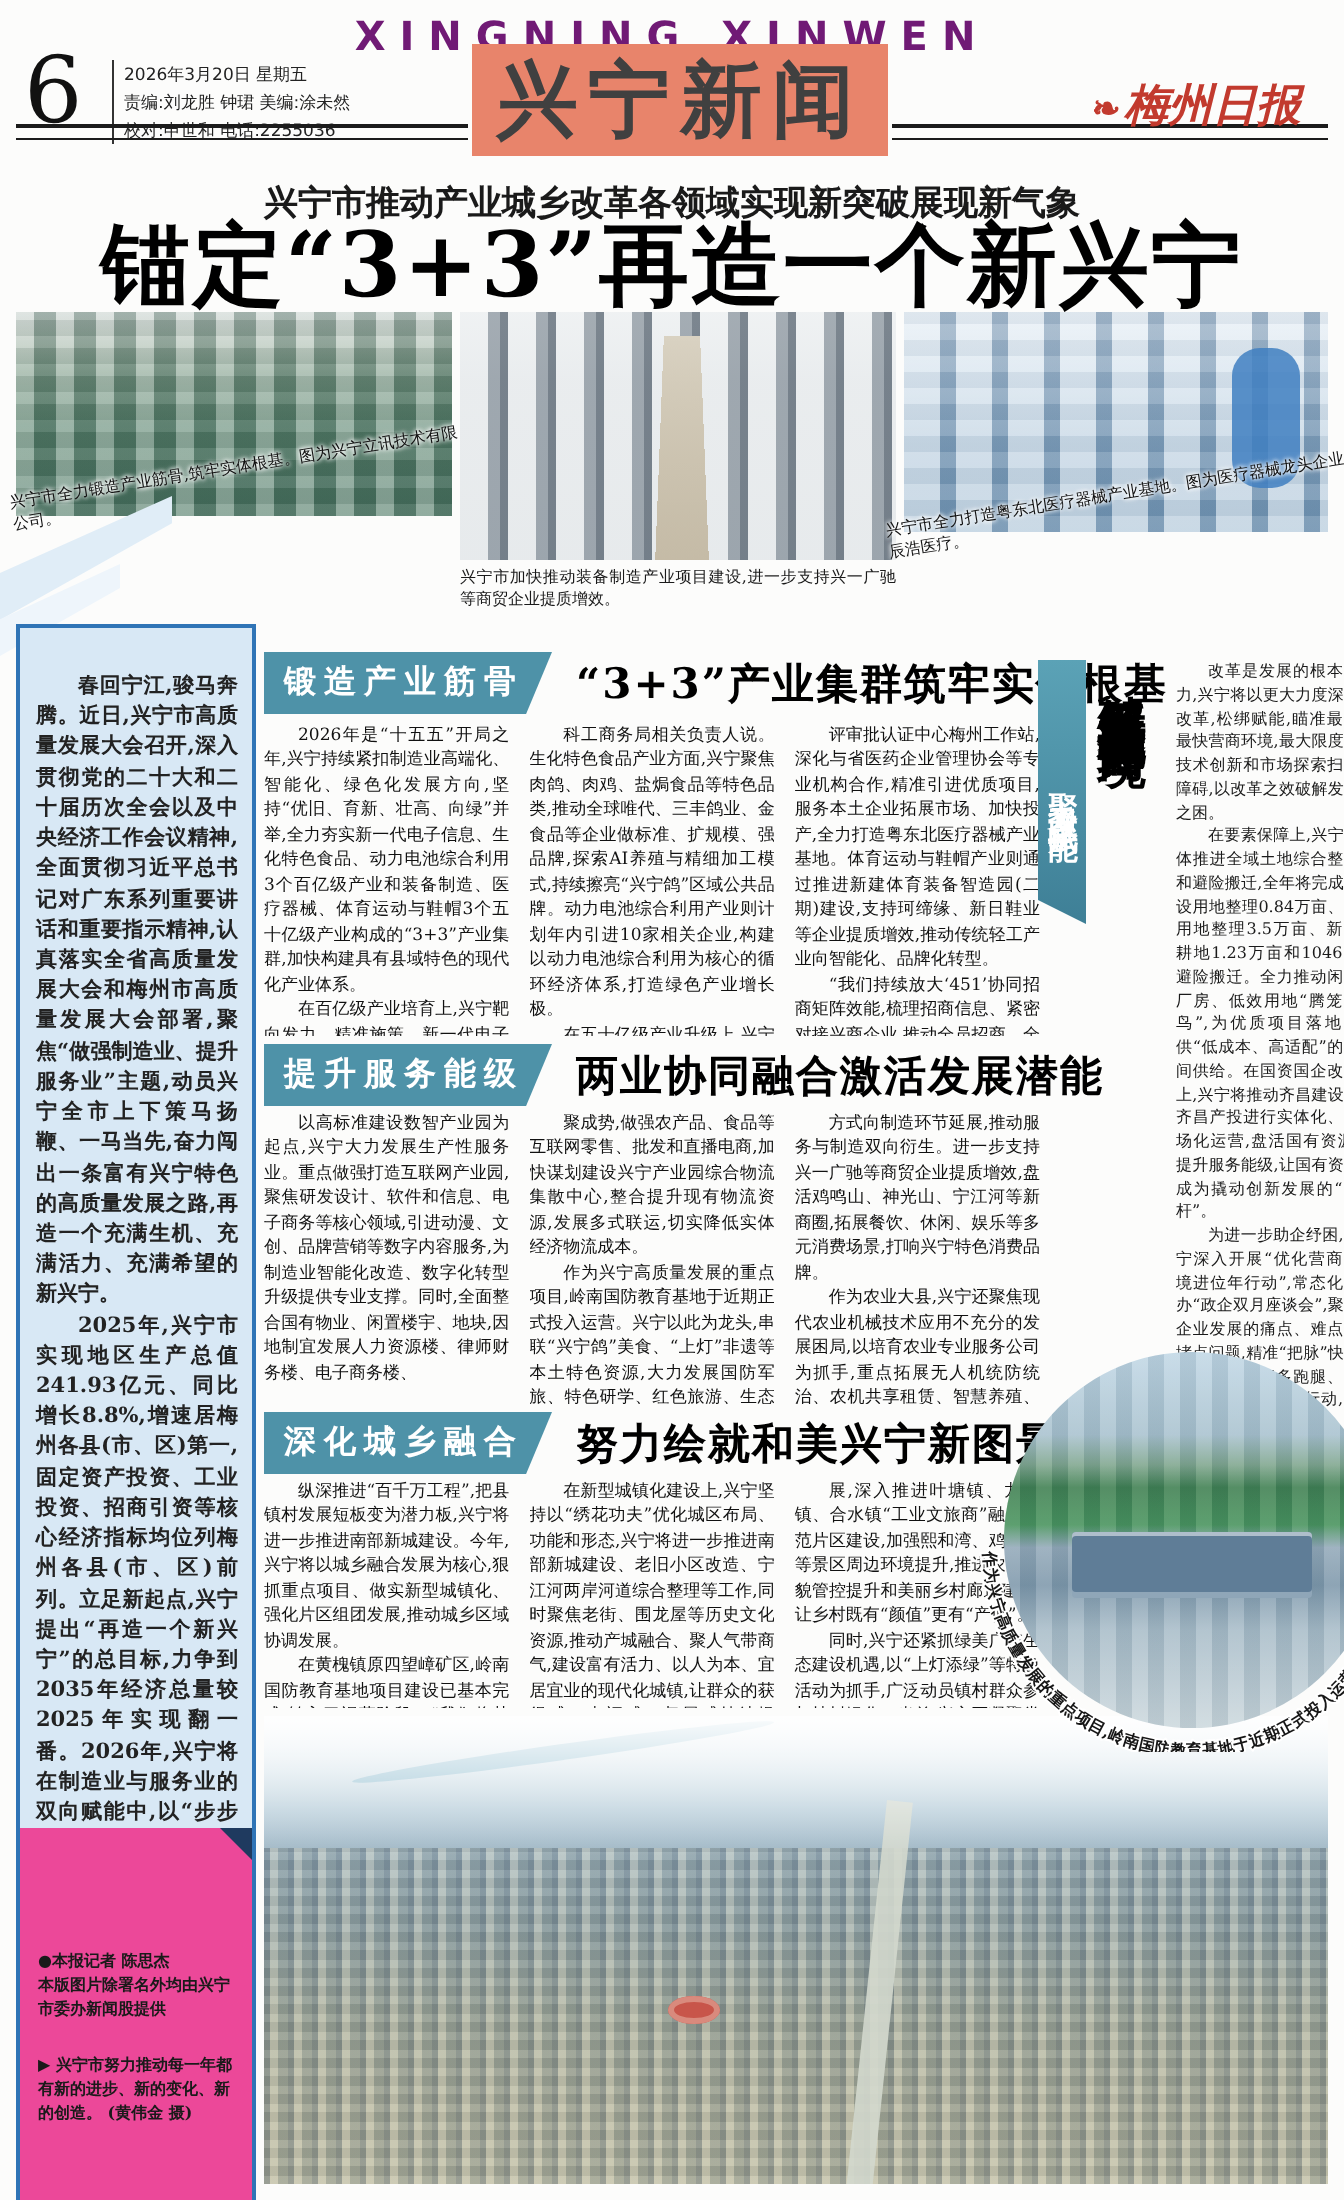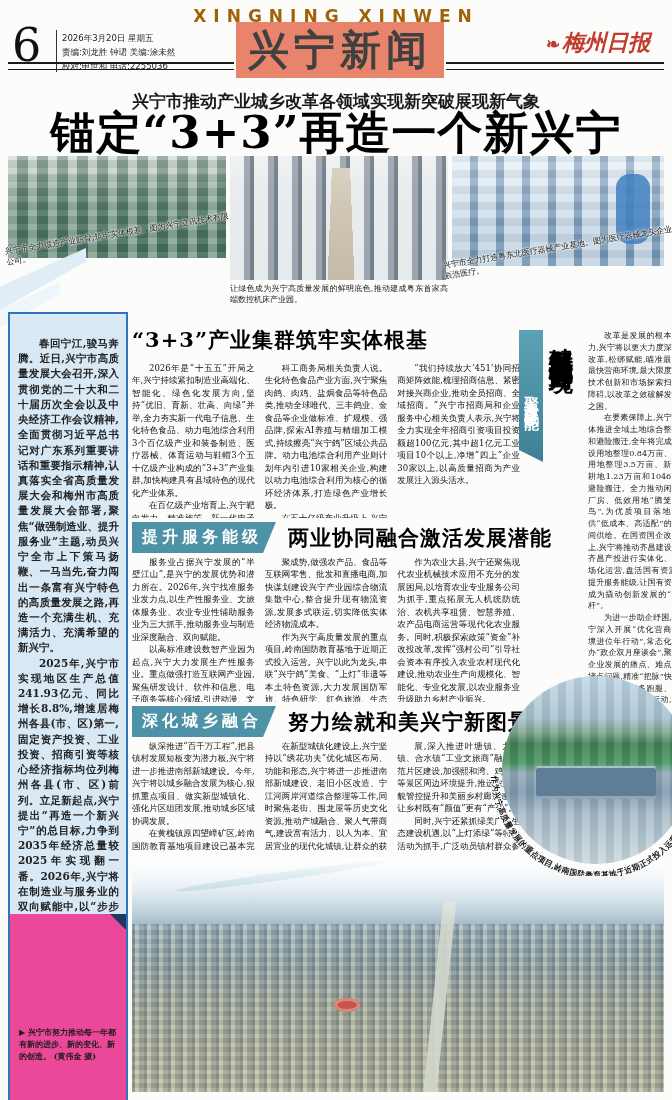--- a/index.html
+++ b/index.html
@@ -1,32 +1,32 @@
 <!DOCTYPE html>
 <html><head>
 <meta charset="utf-8">
 <style>
   html,body{margin:0;padding:0;}
   body{width:672px;height:1100px;position:relative;overflow:hidden;background:#fcfcfb;
        font-family:"DejaVu Sans","Liberation Sans",sans-serif;color:#1a1a1a;}
   .abs{position:absolute;}
   
-  .pinyin{left:0;top:6px;width:672px;text-align:center;font-size:17px;font-weight:bold;
-          letter-spacing:7px;color:#a16207;}
+  .pinyin{left:0;top:6px;width:672px;text-align:center;font-size:20px;font-weight:bold;
+          letter-spacing:7px;color:#701a75;}
   .pageno{left:12px;top:22px;font-family:"DejaVu Serif","Liberation Serif",serif;
           font-size:46px;line-height:1;color:#111;}
   .meta-div{left:56px;top:30px;width:1px;height:42px;background:#333;}
   .meta{left:62px;top:31px;font-size:8.5px;line-height:14px;color:#222;white-space:nowrap;}
   .banner{left:236px;top:22px;width:208px;height:56px;background:#e8846b;
           display:flex;align-items:center;justify-content:center;}
   .banner span{color:#404040;font-size:41px;font-weight:bold;letter-spacing:5px;line-height:1;}
   .rule{height:5px;border-top:2px solid #1b1b1b;border-bottom:1px solid #1b1b1b;}
   .rule-l{left:8px;top:62px;width:226px;}
   .rule-r{left:446px;top:62px;width:218px;}
-  .brand{left:546px;top:28px;width:120px;color:#c23a2e;font-family:"DejaVu Serif","Liberation Serif",serif;
+  .brand{left:546px;top:38px;width:120px;color:#c23a2e;font-family:"DejaVu Serif","Liberation Serif",serif;
          font-weight:bold;font-style:italic;font-size:22px;white-space:nowrap;}
   .brand .leaf{font-style:normal;font-size:17px;margin-right:2px;}
   
   .kicker{left:0;top:90px;width:672px;text-align:center;font-size:17px;font-weight:bold;
           font-family:"DejaVu Serif","Liberation Serif",serif;}
   .bigtitle{left:0;top:103px;width:672px;text-align:center;font-size:45px;font-weight:900;
           font-family:"DejaVu Serif","Liberation Serif",serif;letter-spacing:1px;color:#000;}
   
   .ph{overflow:hidden;}
   .ph1{left:8px;top:156px;width:218px;height:102px;
@@ -138,69 +138,75 @@
     </div>
   <div class="abs ph ph2">
       <div class="tex"></div>
       <div class="aisle"></div>
     </div>
   <div class="abs ph ph3">
       <div class="tex"></div>
       <div class="person"></div>
     </div>
   <div class="abs angcap cap1">兴宁市全力锻造产业筋骨,筑牢实体根基。图为兴宁立讯技术有限公司。</div>
-  <div class="abs cap2">让绿色成为兴宁高质量发展的鲜明底色,推动建成粤东首家高端数控机床产业园。</div>
+  <div class="abs cap2">兴宁市加快推动装备制造产业项目建设,进一步支持兴一广驰等商贸企业提质增效。</div>
   <div class="abs angcap cap3">兴宁市全力打造粤东北医疗器械产业基地。图为医疗器械龙头企业辰浩医疗。</div>
 
   <div class="abs decorA"></div>
   <div class="abs decorB"></div>
 
   <div class="abs panel">
     <div class="panel-blue">
       <div class="intro">
           <p>春回宁江,骏马奔腾。近日,兴宁市高质量发展大会召开,深入贯彻党的二十大和二十届历次全会以及中央经济工作会议精神,全面贯彻习近平总书记对广东系列重要讲话和重要指示精神,认真落实全省高质量发展大会和梅州市高质量发展大会部署,聚焦“做强制造业、提升服务业”主题,动员兴宁全市上下策马扬鞭、一马当先,奋力闯出一条富有兴宁特色的高质量发展之路,再造一个充满生机、充满活力、充满希望的新兴宁。</p>
           <p>2025年,兴宁市实现地区生产总值241.93亿元、同比增长8.8%,增速居梅州各县(市、区)第一,固定资产投资、工业投资、招商引资等核心经济指标均位列梅州各县(市、区)前列。立足新起点,兴宁提出“再造一个新兴宁”的总目标,力争到2035年经济总量较2025年实现翻一番。2026年,兴宁将在制造业与服务业的双向赋能中,以“步步为营、年年有进”的实干,推动产业、城乡、改革各领域实现新突破、展现新气象。</p>
         </div>
     </div>
     <div class="tri"></div>
+    <div class="notes">
+      <div>●本报记者 陈思杰</div>
+      <div>本版图片除署名外均由兴宁市委办新闻股提供</div>
+    </div>
     <div class="pointer">▶ 兴宁市努力推动每一年都有新的进步、新的变化、新的创造。 (黄伟金 摄)</div>
     <div class="wedge"></div>
   </div>
 
   <div class="sechead h1">
+    <span class="seclabel">锻造产业筋骨</span>
     <span class="sectitle">“3+3”产业集群筑牢实体根基</span>
   </div>
   <div class="cols cols1">
     <div class="col">
         <p>2026年是“十五五”开局之年,兴宁持续紧扣制造业高端化、智能化、绿色化发展方向,坚持“优旧、育新、壮高、向绿”并举,全力夯实新一代电子信息、生化特色食品、动力电池综合利用3个百亿级产业和装备制造、医疗器械、体育运动与鞋帽3个五十亿级产业构成的“3+3”产业集群,加快构建具有县域特色的现代化产业体系。</p>
         <p>在百亿级产业培育上,兴宁靶向发力、精准施策。新一代电子信息产业依托金雁电工、龙宇新材料、立讯技术等龙头企业,做强铜版材、电子变压器、元器件等细分领域,加快建设全省电子变压器优势集聚区。“我们正全力推进金雁电工技改扩产,深化数字化机电与电子产业园,龙宇新材料也正瞄准年产值20亿元目标冲刺。”兴宁市</p>
       </div>
     <div class="col">
         <p>科工商务局相关负责人说。生化特色食品产业方面,兴宁聚焦肉鸽、肉鸡、盐焗食品等特色品类,推动全球唯代、三丰鸽业、金食品等企业做标准、扩规模、强品牌,探索AI养殖与精细加工模式,持续擦亮“兴宁鸽”区域公共品牌。动力电池综合利用产业则计划年内引进10家相关企业,构建以动力电池综合利用为核心的循环经济体系,打造绿色产业增长极。</p>
         <p>在五十亿级产业升级上,兴宁提质增效、做大做强。装备制造产业加快推进智能机床、科升铸造模具、美新金属等项目建设,推动建成粤东首家高端数控机床产业园,同时支持一批企业技术改造升级,力争全年装备制造产业产值达50亿元。医疗器械产业充分借力省药监局审</p>
       </div>
     <div class="col">
+        <p>评审批认证中心梅州工作站,深化与省医药企业管理协会等专业机构合作,精准引进优质项目,服务本土企业拓展市场、加快投产,全力打造粤东北医疗器械产业基地。体育运动与鞋帽产业则通过推进新建体育装备智造园(二期)建设,支持珂缔缘、新日鞋业等企业提质增效,推动传统轻工产业向智能化、品牌化转型。</p>
         <p>“我们持续放大‘451’协同招商矩阵效能,梳理招商信息、紧密对接兴商企业,推动全员招商、全域招商。”兴宁市招商局和企业服务中心相关负责人表示,兴宁将全力实现全年招商引资项目投资额超100亿元,其中超1亿元工业项目10个以上,净增“四上”企业30家以上,以高质量招商为产业发展注入源头活水。</p>
       </div>
   </div>
 
   <div class="sechead h2">
     <span class="seclabel">提升服务能级</span>
     <span class="sectitle">两业协同融合激活发展潜能</span>
   </div>
   <div class="cols cols2">
     <div class="col">
-        <p>服务业占据兴宁发展的“半壁江山”,是兴宁的发展优势和潜力所在。2026年,兴宁找准服务业发力点,以生产性服务业、文旅体服务业、农业专业性辅助服务业为三大抓手,推动服务业与制造业深度融合、双向赋能。</p>
         <p>以高标准建设数智产业园为起点,兴宁大力发展生产性服务业。重点做强打造互联网产业园,聚焦研发设计、软件和信息、电子商务等核心领域,引进动漫、文创、品牌营销等数字内容服务,为制造业智能化改造、数字化转型升级提供专业支撑。同时,全面整合国有物业、闲置楼宇、地块,因地制宜发展人力资源楼、律师财务楼、电子商务楼、</p>
       </div>
     <div class="col">
         <p>聚成势,做强农产品、食品等互联网零售、批发和直播电商,加快谋划建设兴宁产业园综合物流集散中心,整合提升现有物流资源,发展多式联运,切实降低实体经济物流成本。</p>
         <p>作为兴宁高质量发展的重点项目,岭南国防教育基地于近期正式投入运营。兴宁以此为龙头,串联“兴宁鸽”美食、“上灯”非遗等本土特色资源,大力发展国防军旅、特色研学、红色旅游、生态康养等新业态,打造文旅融合新标杆。同时,兴宁将发挥大数据、技术、渠道、创意等要素优势,通过委托制造、品牌授权</p>
       </div>
     <div class="col">
+        <p>方式向制造环节延展,推动服务与制造双向衍生。进一步支持兴一广驰等商贸企业提质增效,盘活鸡鸣山、神光山、宁江河等新商圈,拓展餐饮、休闲、娱乐等多元消费场景,打响兴宁特色消费品牌。</p>
         <p>作为农业大县,兴宁还聚焦现代农业机械技术应用不充分的发展困局,以培育农业专业服务公司为抓手,重点拓展无人机统防统治、农机共享租赁、智慧养殖、农产品电商运营等现代化农业服务。同时,积极探索政策“资金”补改投改革,发挥“强村公司”引导社会资本有序投入农业农村现代化建设,推动农业生产向规模化、智能化、专业化发展,以农业服务业升级助力乡村产业振兴。</p>
       </div>
   </div>
 
   <div class="sechead h3">
     <span class="seclabel">深化城乡融合</span>
     <span class="sectitle">努力绘就和美兴宁新图景</span>
   </div>
   <div class="cols cols3">
     <div class="col">

